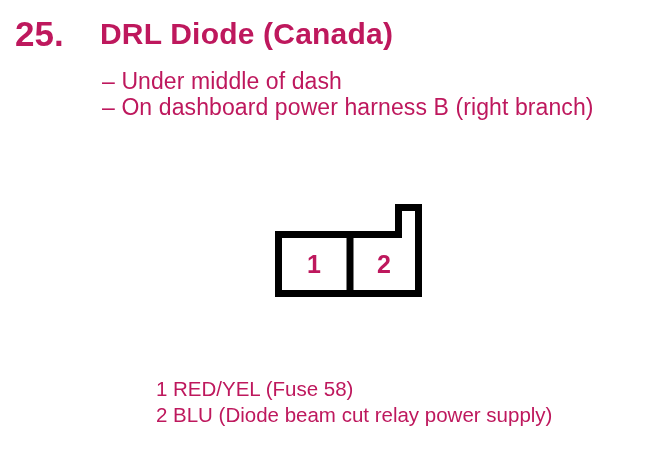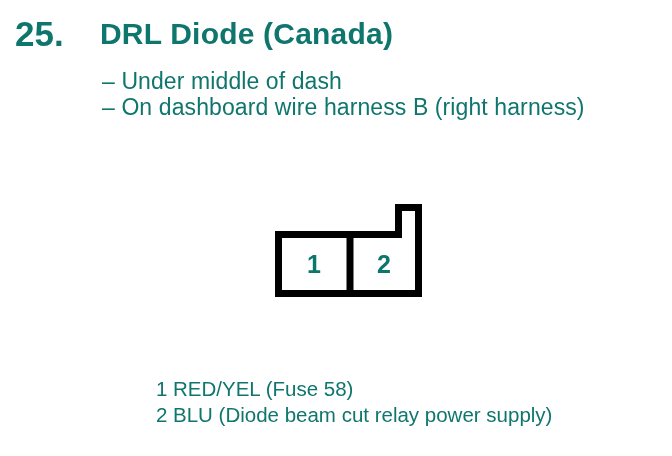--- a/index.html
+++ b/index.html
@@ -5,21 +5,21 @@
   html, body {
     margin: 0;
     padding: 0;
     background: #ffffff;
   }
   .page {
     position: relative;
     width: 672px;
     height: 456px;
     background: #ffffff;
-    color: #0f766e;
+    color: #be185d;
     font-family: "Liberation Sans", "DejaVu Sans", sans-serif;
     overflow: hidden;
   }
   .item-no {
     position: absolute;
     left: 15px;
     top: 12px;
     font-size: 35px;
     font-weight: bold;
     line-height: 43px;
@@ -79,21 +79,21 @@
 <body>
 
 <div class="page">
 
   <span class="item-no">25.</span>
 
   <span class="title">DRL Diode (Canada)</span>
 
   <div class="notes">
     <div class="note">– Under middle of dash</div>
-    <div class="note">– On dashboard wire harness B (right harness)</div>
+    <div class="note">– On dashboard power harness B (right branch)</div>
   </div>
 
   <svg class="connector-svg" viewBox="0 0 672 456" xmlns="http://www.w3.org/2000/svg" aria-hidden="true">
     <path d="M 278.5 234.5 H 398.5 V 207.5 H 418.5 V 293.5 H 278.5 Z" fill="#ffffff" stroke="#000000" stroke-width="7" stroke-linejoin="miter"></path>
     <line x1="350" y1="232" x2="350" y2="296" stroke="#000000" stroke-width="7"></line>
   </svg>
 
   <div class="pin-label pin-1">1</div>
 
   <div class="pin-label pin-2">2</div>

